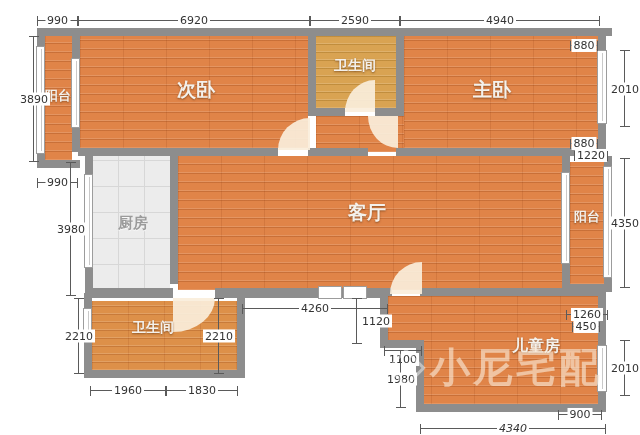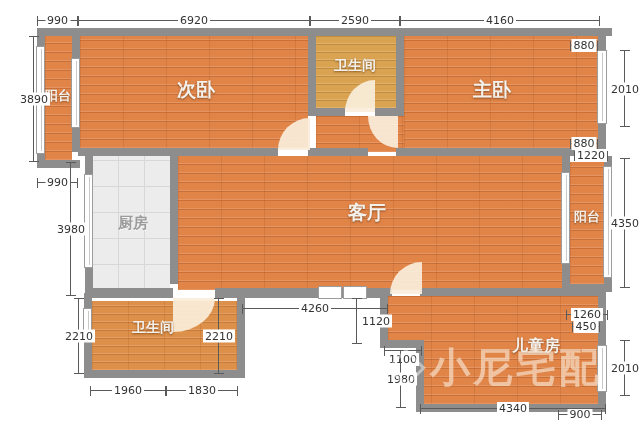--- a/index.html
+++ b/index.html
@@ -135,21 +135,21 @@
       <b>6920</b>
     </div>
   <div class="dim h" style="left:310px;top:20px;width:90px;text-decoration:underline;">
       <i class="tk a"></i>
       <i class="tk b"></i>
       <b>2590</b>
     </div>
   <div class="dim h" style="left:400px;top:20px;width:200px;">
       <i class="tk a"></i>
       <i class="tk b"></i>
-      <b>4160</b>
+      <b>4940</b>
     </div>
   <div class="dim h" style="left:570px;top:45px;width:28px;">
       <i class="tk a"></i>
       <i class="tk b"></i>
       <b>880</b>
     </div>
   <div class="dim v" style="left:624px;top:50px;height:77px;">
       <i class="tk a"></i>
       <i class="tk b"></i>
       <b>2010</b>
@@ -237,21 +237,21 @@
   <div class="dim h lbl-b" style="left:384px;top:350px;width:38px;">
       <i class="tk a"></i>
       <i class="tk b"></i>
       <b>1100</b>
     </div>
   <div class="dim v" style="left:400px;top:350px;height:58px;">
       <i class="tk a"></i>
       <i class="tk b"></i>
       <b>1980</b>
     </div>
-  <div class="dim h" style="left:420px;top:408px;width:186px;">
+  <div class="dim h" style="left:420px;top:428px;width:186px;font-style:italic;">
       <i class="tk a"></i>
       <i class="tk b"></i>
       <b>4340</b>
     </div>
 
   <div class="wm">
     <span class="mark"></span>
     <span class="txt">小尼宅配</span>
   </div>
 

